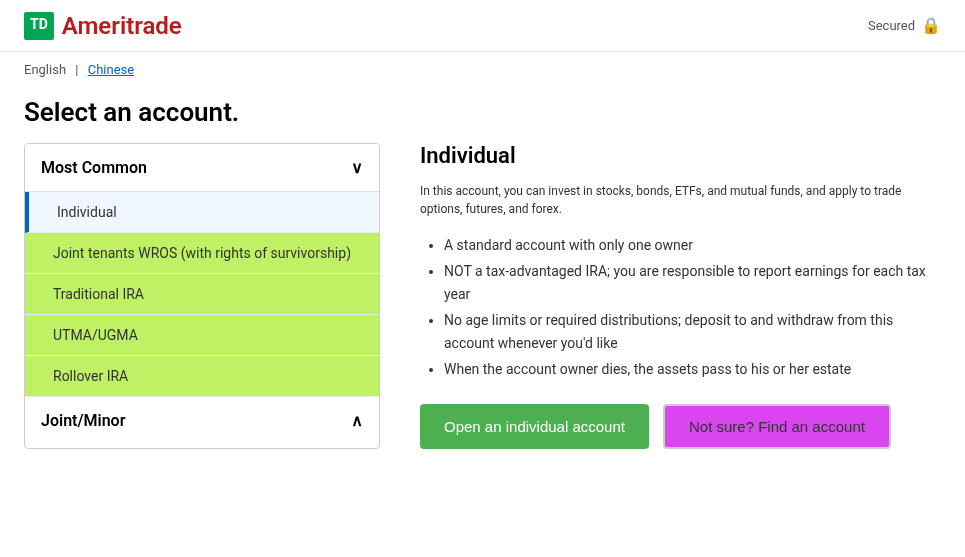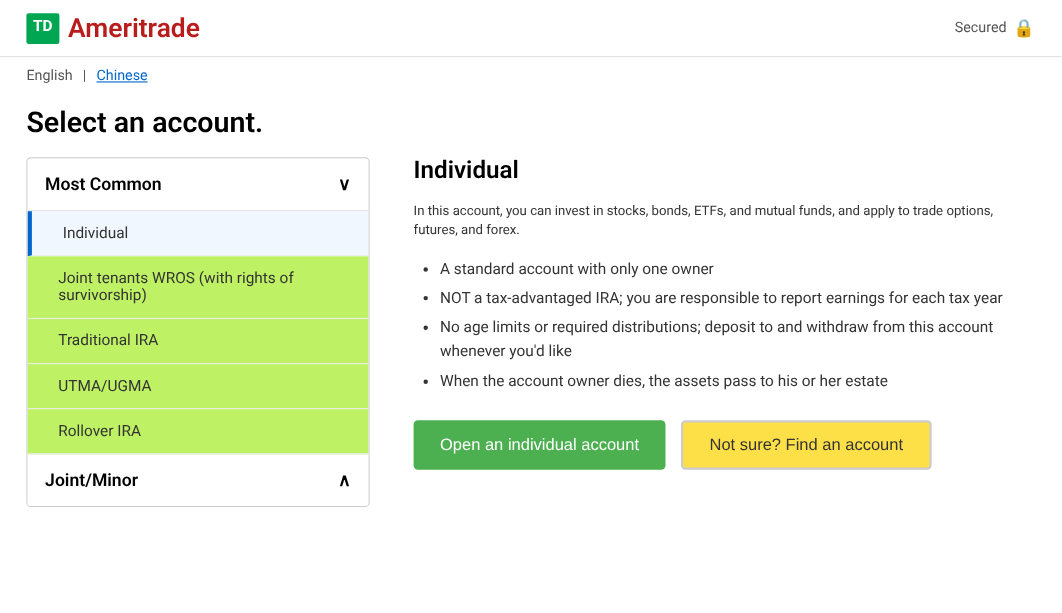--- a/index.html
+++ b/index.html
@@ -73,21 +73,21 @@
 
     
     .main-layout {
       display: flex;
       padding: 0 24px;
       gap: 40px;
     }
 
     
     .sidebar {
-      width: 312px;
+      width: 356px;
       flex-shrink: 0;
       border: 1px solid #ccc;
       border-radius: 4px;
       overflow: hidden;
     }
 
     .sidebar-section-header {
       display: flex;
       align-items: center;
       justify-content: space-between;
@@ -175,21 +175,21 @@
       background: #4CAF50;
       color: #fff;
       border: none;
       padding: 12px 24px;
       border-radius: 4px;
       font-size: 15px;
       font-weight: 500;
       cursor: pointer;
     }
     .btn-secondary {
-      background: #fde047;
+      background: #d946ef;
       color: #333;
       border: 2px solid #ccc;
       padding: 12px 24px;
       border-radius: 4px;
       font-size: 15px;
       font-weight: 500;
       cursor: pointer;
     }
   </style>
 </head>

